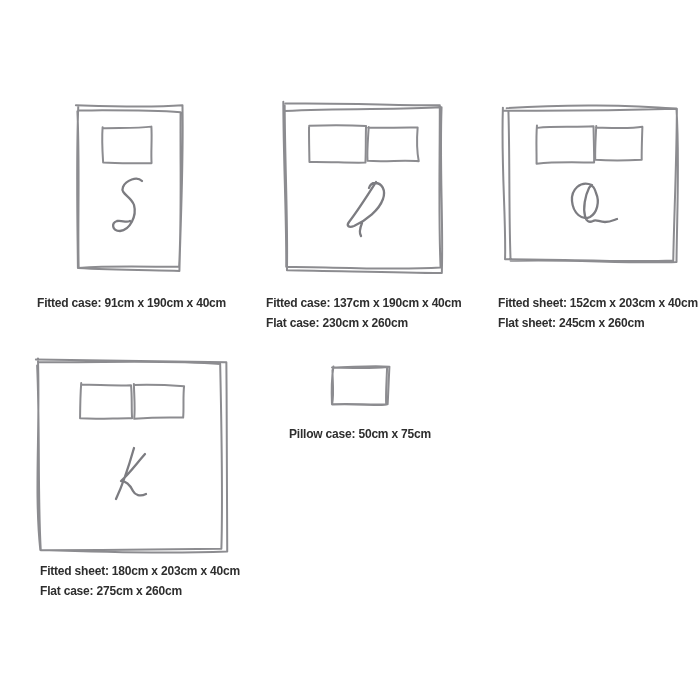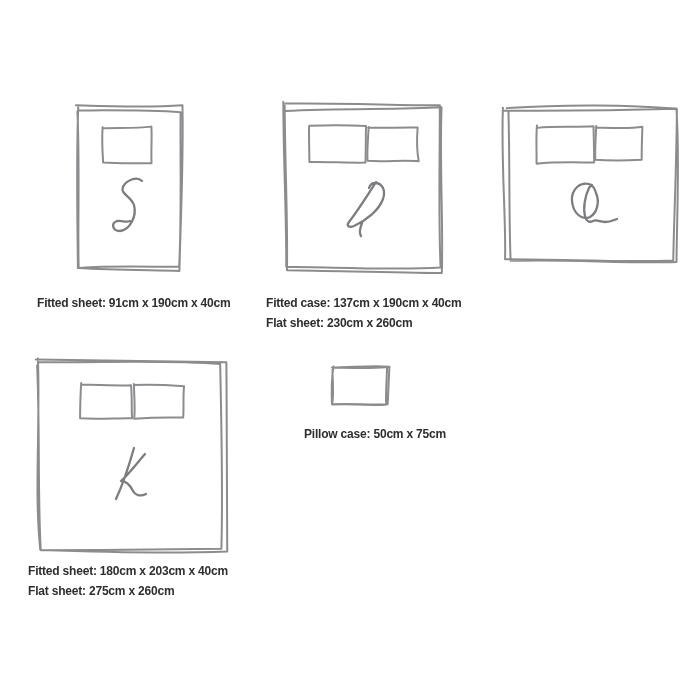--- a/index.html
+++ b/index.html
@@ -25,52 +25,56 @@
 <body>
 
 <div class="canvas">
 
   <svg class="sketch" style="left:58px;top:96px;width:134px;height:184px" viewBox="0 0 134 184">
       <path d=" M21.121852380223572,14.407812234014273 C53.249679260235276,14.362711519468576 92.11594179468229,13.881627793423831 122.5888387945015,16.240802481770515 C122.16856588982046,70.15092398440464 123.73788290750235,122.04456313569098 121.10558133637532,170.86926490115002 C90.84502780819311,170.80272548133507 56.26457678414881,169.30583449965343 20.652014045976102,171.90833181794733 C19.580025050323457,126.14518068227916 21.90183116775006,70.74250551853328 19.412921394128354,15.361510613933206 M17.900585665367544,9.216601577121764 C55.67138383472338,10.420685817021877 90.23075085049494,11.797432265244424 124.4819786096923,9.196711404714733 C125.54370524734259,68.20912343757226 122.75371334515512,118.38990018758922 121.41372008640319,174.88995207776316 C89.8936286904849,174.02268152777106 52.83265985064208,173.87807029718533 19.915401009842753,171.89274102570488 C19.374666531104594,118.5080121891573 18.177305340301245,67.09615694200619 20.25381879359484,10.64803483840078" fill="none" stroke="#8c8c90" stroke-width="2" stroke-linecap="round" stroke-linejoin="round"></path>
       <path d=" M44.80731034805066,32.29217303688638 C61.893044808460395,31.760043511213734 79.51639493559487,32.50781598384492 93.38374941924121,30.625872277515008 C94.16411383165978,43.83902437747456 92.85177049282939,55.077432370511815 93.57097174744122,67.17535067445132 C80.82962587638758,66.94458082048222 62.18032889827154,67.69568218532949 45.138661176990716,66.47136200207285 C44.412479425547644,55.455290398281065 43.63439493114129,44.507417699042705 44.60254038834944,31.235442097028717" fill="none" stroke="#8c8c90" stroke-width="2" stroke-linecap="round" stroke-linejoin="round"></path>
       <path d="M 33 3 C 28 -2 17 2 14 9 C 11 16 22 18 25 27 C 28 38 21 52 11 53 C 3 53 2 45 8 43 C 13 42 17 45 21 43" fill="none" stroke="#7c7c81" stroke-width="2.3" stroke-linecap="round" stroke-linejoin="round" transform="translate(51,82)"></path>
     </svg>
   <div class="spec" style="left:37px;top:293px">
-    <div>Fitted sheet: 91cm x 190cm x 40cm</div>
+    <div>Fitted case: 91cm x 190cm x 40cm</div>
   </div>
 
   <svg class="sketch" style="left:278px;top:96px;width:174px;height:184px" viewBox="0 0 174 184">
       <path d=" M7.4130851132795215,7.600634564179927 C60.34260334232822,6.709582976996899 116.85679396279156,9.271342531777918 161.8020359245129,9.247475238516927 C161.87633498758078,64.92775270510464 160.36338476696983,119.58873702362179 162.57408419558777,171.56223134044558 C118.38529520099982,174.3322441088967 62.40603990545496,171.49137541931123 8.232296630740166,170.83445134162903 C8.5488509722054,120.63983562178909 5.415935797616839,63.910490049328644 5.310236629657448,5.682814433611929 M6.709250970045105,14.95912728505209 C63.9982628442347,11.870009887497872 118.14352754959836,13.845680166967213 163.55952409515157,11.249030848033726 C161.45656417356804,70.94104108661412 165.35620540799573,125.01876950925215 163.84326384980233,176.94436401198618 C116.64719284689053,176.73874409263954 60.854866046644744,174.8792176838033 8.954640320502222,174.13211600454525 C9.926810414530337,125.20612256051972 6.945161620620638,70.48501833882182 6.6737299204804,9.553544633556157" fill="none" stroke="#8c8c90" stroke-width="2" stroke-linecap="round" stroke-linejoin="round"></path>
       <path d=" M31.213563724420965,29.656481926189734 C49.74406254859641,29.09472345993854 69.26436333390883,28.828762220265343 88.05224450454116,30.068768330104646 C87.63216616576538,41.85310145909898 88.03849302222953,53.80040211523883 87.41972764834762,66.57918932344765 C69.92427571113221,66.98949187775143 51.457574307639156,65.73768162112684 31.442329704994336,66.05700452808291 C31.25447525023483,53.742061036778615 30.881335732340816,41.33704137061722 31.05214665609412,31.066363266110418" fill="none" stroke="#8c8c90" stroke-width="2" stroke-linecap="round" stroke-linejoin="round"></path>
       <path d=" M90.05809565628878,31.80710964198224 C107.14573992565273,32.12827767226845 125.1532357029617,31.204227872099725 139.63704386432653,31.59180612624623 C138.587139616115,44.27908850545064 138.9330438364297,55.44599850773812 140.74562099807895,65.30174072561785 C126.37013749810868,63.860919180372726 108.99910667273215,65.9339382011909 89.52698769322596,64.8474609997496 C88.80754778767005,56.18990348936059 90.02124930289574,42.65470552193001 90.69888648011722,31.028865957958622" fill="none" stroke="#8c8c90" stroke-width="2" stroke-linecap="round" stroke-linejoin="round"></path>
       <path d="M 35 2 C 28 13 18 29 8 42 C 5 46 8 48 13 46 C 26 40 38 30 42 19 C 45 10 41 3 34 3 C 31 3 29 5 28 8 M 21 43 C 19 48 18 53 20 56" fill="none" stroke="#7c7c81" stroke-width="2.3" stroke-linecap="round" stroke-linejoin="round" transform="translate(63,84)"></path>
     </svg>
   <div class="spec" style="left:266px;top:293px">
     <div>Fitted case: 137cm x 190cm x 40cm</div>
-    <div>Flat sheet: 230cm x 260cm</div>
+    <div>Flat case: 230cm x 260cm</div>
   </div>
 
   <svg class="sketch" style="left:496px;top:96px;width:190px;height:182px" viewBox="0 0 190 182">
       <path d=" M10.688922066008672,12.124914900865406 C69.4602980583906,8.030579663347453 134.67665704069657,8.79756401013583 180.45513378432952,12.777150113135576 C183.78637257684022,62.59961258936673 180.91363977640867,118.49313187440856 180.51671046353877,165.93308616173454 C133.59776913523672,167.9674708340317 70.6306501741521,162.69964453065768 14.608526918571442,164.8173792413436 C12.777835101820529,119.40284824166446 13.913922293577343,66.31481451625004 12.437384675815702,15.388390190619976 M8.48270824039355,14.649688818957657 C67.78091736072673,14.97241070587188 129.46818678509442,14.289810339454561 180.8740246675443,12.813621596898884 C180.66658864403144,65.9261283673346 177.95427910005674,123.51258197687565 177.24843664849178,164.5468166365754 C127.978333735466,166.5680299429223 69.51211206130682,163.23072713892907 9.039435091428459,163.1804137618281 C10.21173412911594,124.04791656956075 4.965727888047695,69.98172309519722 6.894876396562904,11.650848695263267" fill="none" stroke="#8c8c90" stroke-width="2" stroke-linecap="round" stroke-linejoin="round"></path>
       <path d=" M41.368151503684935,31.871255132369697 C60.087774633523075,29.974533712584524 77.53568482766859,31.535881977761164 97.51698971453588,30.363494356395677 C97.73932293769903,43.91937666540034 98.27146583213471,56.47921119728126 98.11112204205244,66.54542989274488 C78.31859885612502,66.38111409824342 59.96288395198062,65.61846604608 40.5606954255607,67.70326682917775 C40.71487248009071,55.83706061830745 39.892503291647884,42.1535224749241 40.9599167255126,29.39963763178326" fill="none" stroke="#8c8c90" stroke-width="2" stroke-linecap="round" stroke-linejoin="round"></path>
       <path d=" M99.96249785444233,31.486844918504357 C115.94381753080525,31.940969158103687 134.14079865487292,32.92189897270873 146.3992210099008,30.797554841311648 C145.9340274944436,44.39025291218422 145.5538248317782,55.599366786656894 145.70821623145605,63.86559391277842 C133.02502668858506,64.38654122184961 116.44711476196535,64.94653345802799 99.25310347103515,63.71898100038059 C98.83298982707784,54.71674580848775 99.56277112159879,43.80307864644564 100.22886640534736,30.044221632666883" fill="none" stroke="#8c8c90" stroke-width="2" stroke-linecap="round" stroke-linejoin="round"></path>
       <path d="M 27 3 C 15 -2 6 8 7 19 C 8 31 17 39 25 35 C 32 31 35 20 31 11 C 29 4 26 2 24 6 C 20 14 18 26 20 34 C 21 39 24 41 28 39 C 31 37 34 40 40 40 C 45 40 49 38 52 37" fill="none" stroke="#7c7c81" stroke-width="2.3" stroke-linecap="round" stroke-linejoin="round" transform="translate(69,86)"></path>
     </svg>
+  <div class="spec" style="left:498px;top:293px">
+    <div>Fitted sheet: 152cm x 203cm x 40cm</div>
+    <div>Flat sheet: 245cm x 260cm</div>
+  </div>
 
   <svg class="sketch" style="left:26px;top:348px;width:206px;height:212px" viewBox="0 0 206 212">
       <path d=" M9.848730074614286,11.416996783018114 C76.87445309907197,12.828705236315727 140.81895608901976,13.458123598992826 200.36152288094164,14.147906199097633 C200.92725279182196,79.18255834281445 200.96601583063602,145.83254627585413 201.2289222791791,203.41385515332223 C141.44240580797194,205.69016750305892 79.21008484363554,204.2265451475978 14.298529210686684,201.9544093814492 C8.189940851926803,144.03527246266606 14.216037799417972,81.71865442693233 11.96634610682726,10.41876994162798 M13.472314053028821,14.130367168784142 C78.25271659642456,14.689873369038105 142.60359213352203,11.814674291014672 194.17321419417857,16.08904219418764 C195.53109492957591,77.99949910342693 196.96166721582412,145.77992320507767 195.38905014306306,200.79777433350682 C139.63526476472614,201.20452609062195 74.98194372504949,202.0742320716381 14.758710579574108,202.28002096921207 C11.58172096312046,145.78267678469422 14.013726890087128,83.41773452758788 11.131955975294114,17.54061147838831" fill="none" stroke="#8c8c90" stroke-width="2" stroke-linecap="round" stroke-linejoin="round"></path>
       <path d=" M55.19281541423406,36.47448193845339 C71.53286204123869,36.68815852766856 92.23679931014776,37.65475566019304 105.0267140777316,37.32558979587629 C106.19014900401234,48.33255629749037 105.36085754949599,58.99176411693916 106.0692588484101,70.24378675229381 C90.68315459853038,69.95264224540442 73.05807315730489,71.44513534796424 54.06316934186034,70.31457441385835 C54.1460724840872,60.7247553629335 54.228194600343706,48.78956812149845 55.20526308952831,35.096289910422634" fill="none" stroke="#8c8c90" stroke-width="2" stroke-linecap="round" stroke-linejoin="round"></path>
       <path d=" M107.82911062869243,37.0419807810802 C126.46154034673236,36.480950952367856 143.08691465947777,37.18213495360687 158.08118346126284,38.13269280856475 C156.88376864288003,48.76304618250578 158.0035163584631,59.79861229988746 157.14574819976463,69.62095385673456 C142.3781997768674,69.15751023753546 125.32725778073072,69.46705488990992 108.20284325862303,70.86442152227275 C109.28005048665219,60.39595666322857 108.19183292118832,47.901398593652985 107.86410230521113,36.09407188525423" fill="none" stroke="#8c8c90" stroke-width="2" stroke-linecap="round" stroke-linejoin="round"></path>
       <path d="M 24 1 C 20 15 14 35 6 52 M 35 7 C 27 16 19 27 11 34 C 16 34 20 38 23 44 C 25 48 30 50 36 47" fill="none" stroke="#7c7c81" stroke-width="2.3" stroke-linecap="round" stroke-linejoin="round" transform="translate(84,99)"></path>
     </svg>
-  <div class="spec" style="left:28px;top:561px">
+  <div class="spec" style="left:40px;top:561px">
     <div>Fitted sheet: 180cm x 203cm x 40cm</div>
-    <div>Flat sheet: 275cm x 260cm</div>
+    <div>Flat case: 275cm x 260cm</div>
   </div>
 
   <svg class="sketch" style="left:324px;top:358px;width:72px;height:56px" viewBox="0 0 72 56">
       <path d=" M8.0405376188457,9.525980596151202 C29.36149947140366,9.374373671039939 45.63364322269336,7.2026799015700815 65.44223684589379,8.65409723855555 C64.6909133876674,21.983706748299298 64.42522322582082,32.6452720685862 63.640871121473616,46.18393158600666 C46.93186665615067,46.97294691381976 29.697738684806975,45.356318097841 7.96985649196431,46.22771863887087 C7.422150064073502,33.200212499685584 7.716988186072558,19.53171921316534 9.41391559638083,8.4733780429326 M9.09010648629628,9.57467232812196 C28.918798840045927,10.178887672163546 47.86444768207148,10.700330034270882 63.11309128301218,9.000925244018436 C62.594208863098174,23.552928942348807 61.51831036116928,37.83235314199701 62.217286058422175,46.864700716687366 C47.37385500008241,47.27042277297005 27.507243654411287,45.68872379083186 8.097329017706215,46.56580909784883 C10.164494197536259,35.97180928830057 8.51468792874366,23.572782219294456 8.476640354152767,11.889380363449455" fill="none" stroke="#8c8c90" stroke-width="2" stroke-linecap="round" stroke-linejoin="round"></path>
     </svg>
-  <div class="spec" style="left:304px;top:424px">
+  <div class="spec" style="left:289px;top:424px">
     <div>Pillow case: 50cm x 75cm</div>
   </div>
 
 </div>
 
 </body></html>

